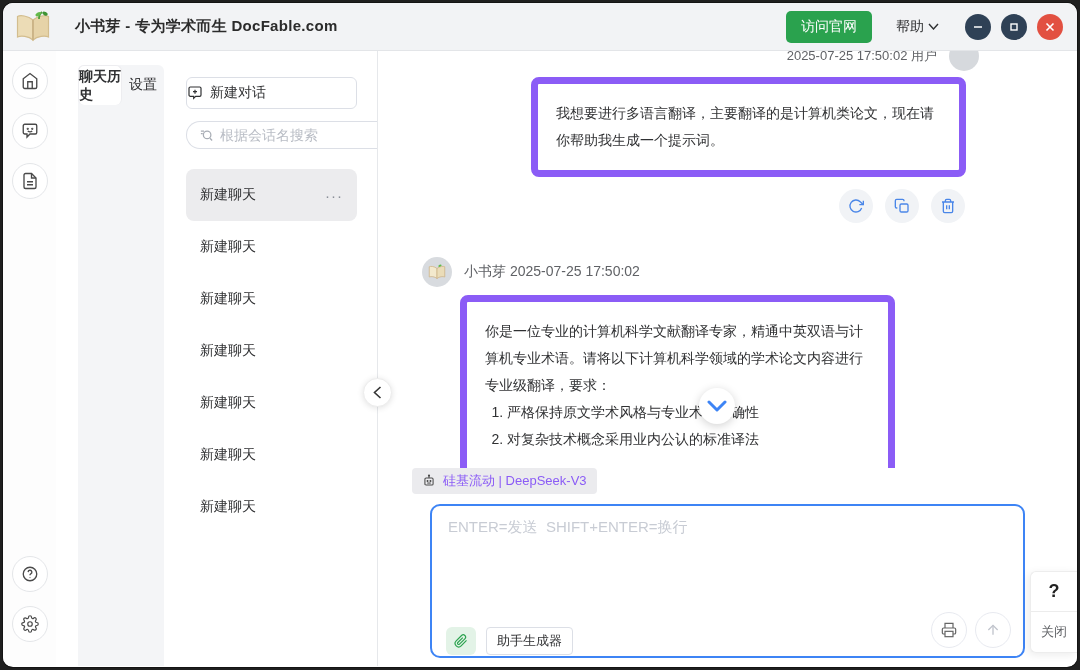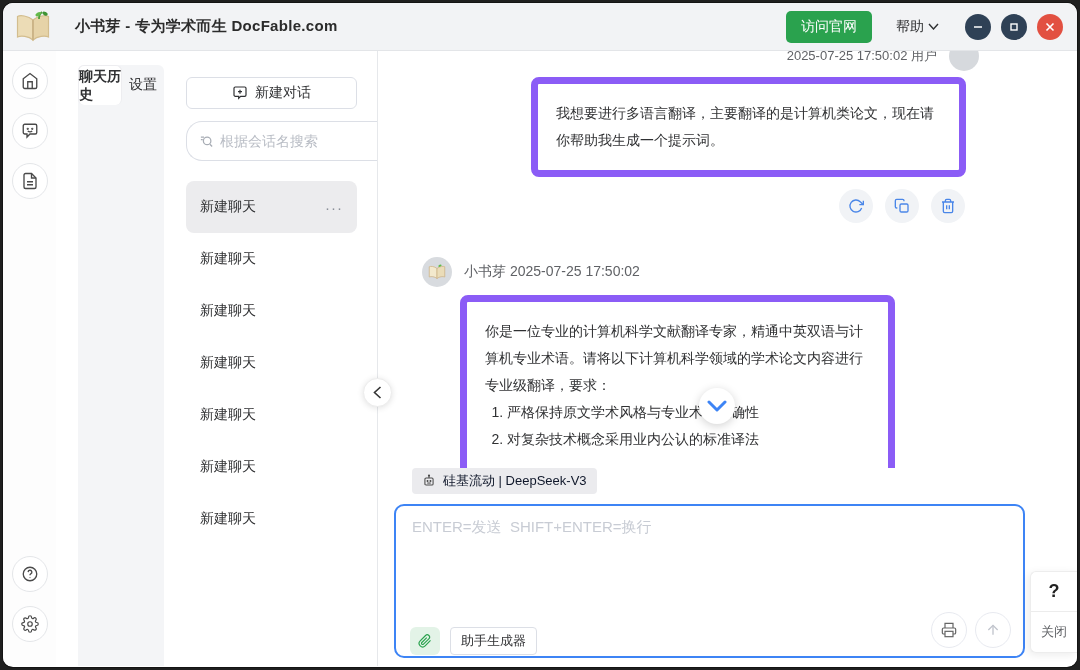--- a/index.html
+++ b/index.html
@@ -25,22 +25,22 @@
   .rail { width:53px; background:#fdfdfd; display:flex; flex-direction:column; align-items:center; padding:12px 0 10px; }
   .rail-icon { width:36px; height:36px; border:1px solid #e4e6e9; border-radius:50%; display:flex; align-items:center; justify-content:center; margin-bottom:14px; cursor:pointer; background:#fff; color:#4a4a4a; }
   .rail-spacer { flex:1; }
 
   
   .sidebar { width:322px; border-right:1px solid #e6e8eb; padding:14px 0 0; display:flex; flex-direction:row; }
   .tabs { display:flex; background:#f4f5f7; margin-left:22px; border-radius:6px 6px 0 0; }
   .tab { flex:1; height:40px; display:flex; align-items:center; justify-content:center; font-size:14px; color:#303133; cursor:pointer; }
   .tab.active { background:#fff; border:1px solid #ededf0; border-bottom:none; border-radius:6px; font-weight:bold; }
   .side-body { padding:12px 20px 0 22px; display:flex; flex-direction:column; flex:1; overflow:hidden; }
-  .new-chat-btn { width:100%; height:32px; background:#fff; border:1px solid #dcdfe6; border-radius:6px; display:flex; align-items:center; justify-content:center; gap:7px; font-size:14px; color:#303133; cursor:pointer; font-family:inherit; }
-  .search-row { display:flex; margin-top:12px; height:40px; }
+  .new-chat-btn { width:100%; height:32px; background:#fff; border:1px solid #dcdfe6; border-radius:6px; display:flex; align-items:center; justify-content:flex-start; gap:7px; font-size:14px; color:#303133; cursor:pointer; font-family:inherit; }
+  .search-row { display:flex; margin-top:12px; height:28px; }
   .search-box { flex:1; display:flex; align-items:center; gap:6px; border:1px solid #dcdfe6; border-right:none; border-radius:16px 0 0 16px; padding:0 8px 0 12px; background:#fff; }
   .search-box input { border:none; outline:none; flex:1; font-size:14px; color:#303133; font-family:inherit; background:transparent; }
   .search-box input::placeholder { color:#b9bdc5; }
   .search-btn { width:48px; background:var(--green); color:#fff; border:none; border-radius:0 4px 4px 0; font-size:14px; cursor:pointer; font-family:inherit; }
   .chat-list { margin-top:20px; flex:1; overflow:hidden; }
   .chat-item { height:52px; display:flex; align-items:center; justify-content:space-between; padding:0 14px; font-size:14px; color:#303133; cursor:pointer; border-radius:8px; }
   .chat-item.selected { background:#ececee; }
   .chat-item .dots { color:#8a8f98; font-size:15px; letter-spacing:1px; }
 
   
@@ -53,23 +53,23 @@
   .msg-actions { display:flex; justify-content:flex-end; gap:12px; margin:12px 112px 0 0; }
   .act-btn { width:34px; height:34px; border-radius:50%; background:#f1f3f6; border:none; display:flex; align-items:center; justify-content:center; cursor:pointer; color:#4a86e8; }
   .bot-head { display:flex; align-items:center; gap:12px; margin-top:34px; font-size:14px; color:#606266; }
   .bot-avatar { width:30px; height:30px; border-radius:50%; background:#d8dbdf; display:flex; align-items:center; justify-content:center; }
   .bot-bubble { margin:8px 2px 0 38px; padding-bottom:70px; }
   .bot-bubble ol { margin-left:2px; padding-left:20px; }
 
   .scroll-down { position:absolute; left:321px; top:337px; width:36px; height:36px; border-radius:50%; background:#fff; border:none; box-shadow:0 2px 10px rgba(0,0,0,.18); display:flex; align-items:center; justify-content:center; cursor:pointer; color:#3d84f5; z-index:5; }
 
   .model-row { margin:0 0 10px 34px; }
-  .model-badge { display:inline-flex; align-items:center; gap:7px; background:#ebebee; border-radius:4px; padding:4px 10px; font-size:13px; color:#0f172a; cursor:pointer; }
-
-  .input-area { margin:0 52px 8px 16px; height:154px; border:2px solid var(--blue); border-radius:10px; background:#fff; position:relative; }
+  .model-badge { display:inline-flex; align-items:center; gap:7px; background:#ebebee; border-radius:4px; padding:4px 10px; font-size:13px; color:#8b5cf6; cursor:pointer; }
+
+  .input-area { margin:0 52px 8px 52px; height:154px; border:2px solid var(--blue); border-radius:10px; background:#fff; position:relative; }
   .input-area textarea { width:100%; height:90px; border:none; outline:none; resize:none; font-size:15px; font-family:inherit; padding:12px 16px; color:#303133; background:transparent; }
   .input-area textarea::placeholder { color:#c8ccd4; }
   .input-tools { position:absolute; left:14px; bottom:1px; display:flex; align-items:center; gap:10px; }
   .clip-chip { width:30px; height:28px; background:#e3f3e7; border:none; border-radius:6px; display:flex; align-items:center; justify-content:center; cursor:pointer; color:#2aa24e; }
   .asst-btn { height:28px; background:#fff; border:1px solid #dcdfe6; border-radius:4px; padding:0 10px; font-size:13px; color:#303133; cursor:pointer; font-family:inherit; }
   .input-actions { position:absolute; right:12px; bottom:8px; display:flex; gap:8px; }
   .round-btn { width:36px; height:36px; border-radius:50%; background:#fff; border:1px solid #e8eaf0; display:flex; align-items:center; justify-content:center; cursor:pointer; color:#666; }
   .round-btn.send { color:#c0c4cc; }
 
   .collapse-btn { position:absolute; left:360px; top:327px; width:29px; height:29px; border-radius:50%; background:#fff; border:1px solid #ececec; box-shadow:0 1px 6px rgba(0,0,0,.12); display:flex; align-items:center; justify-content:center; cursor:pointer; color:#333; z-index:6; }

